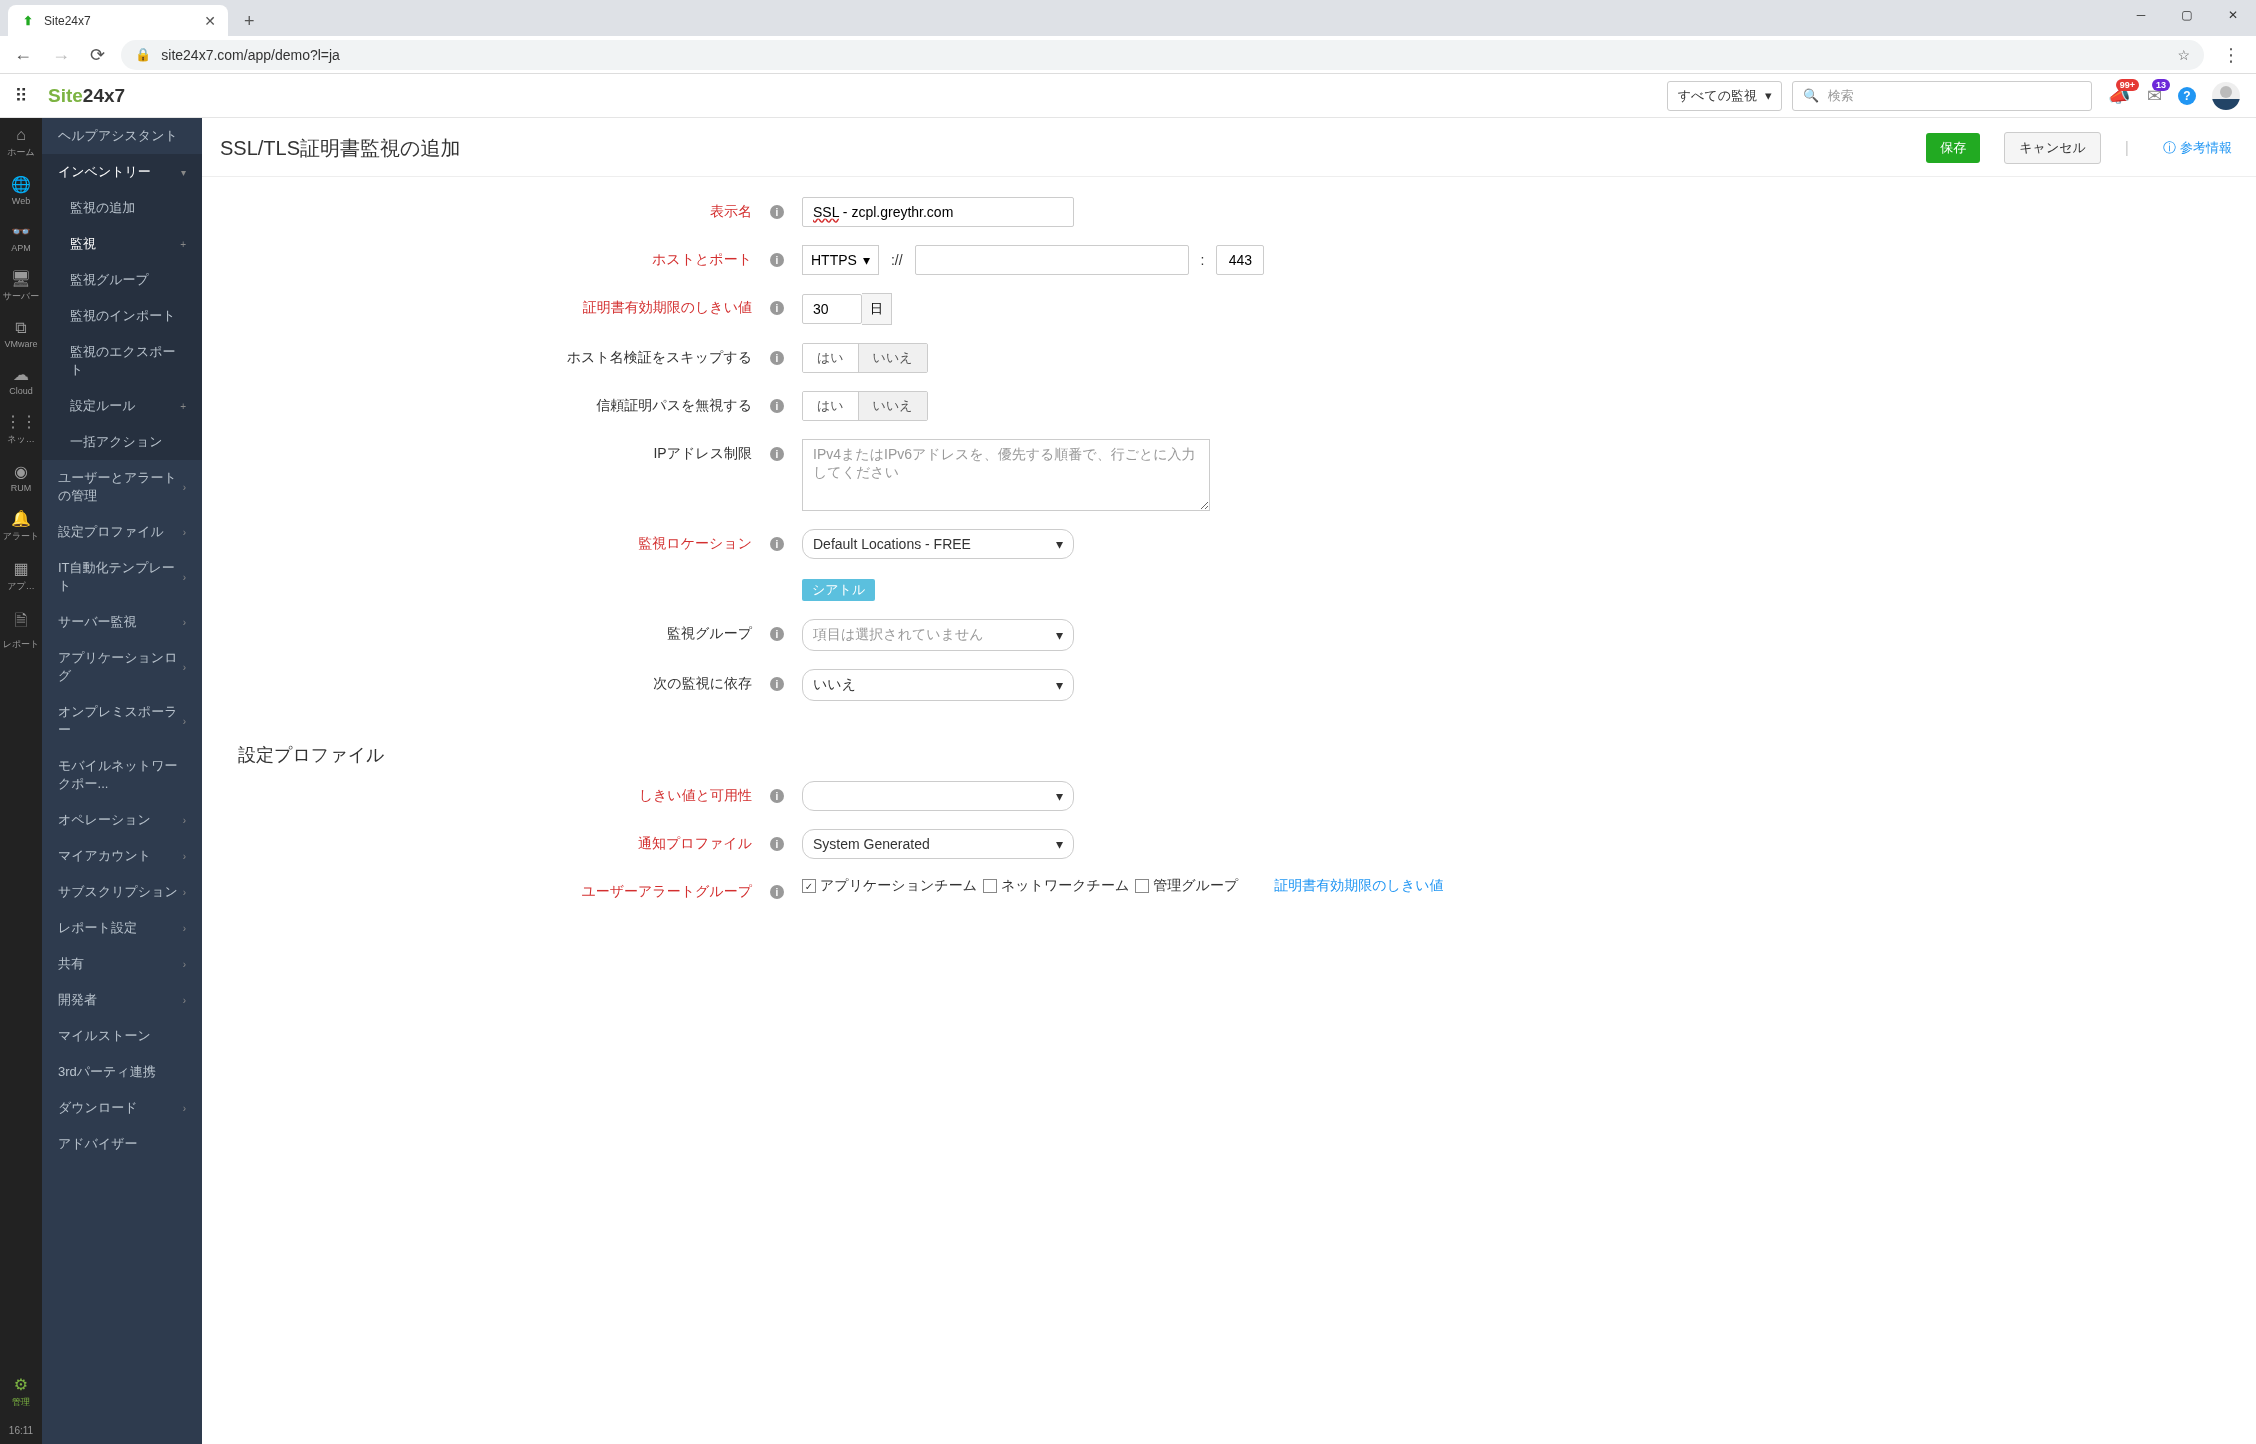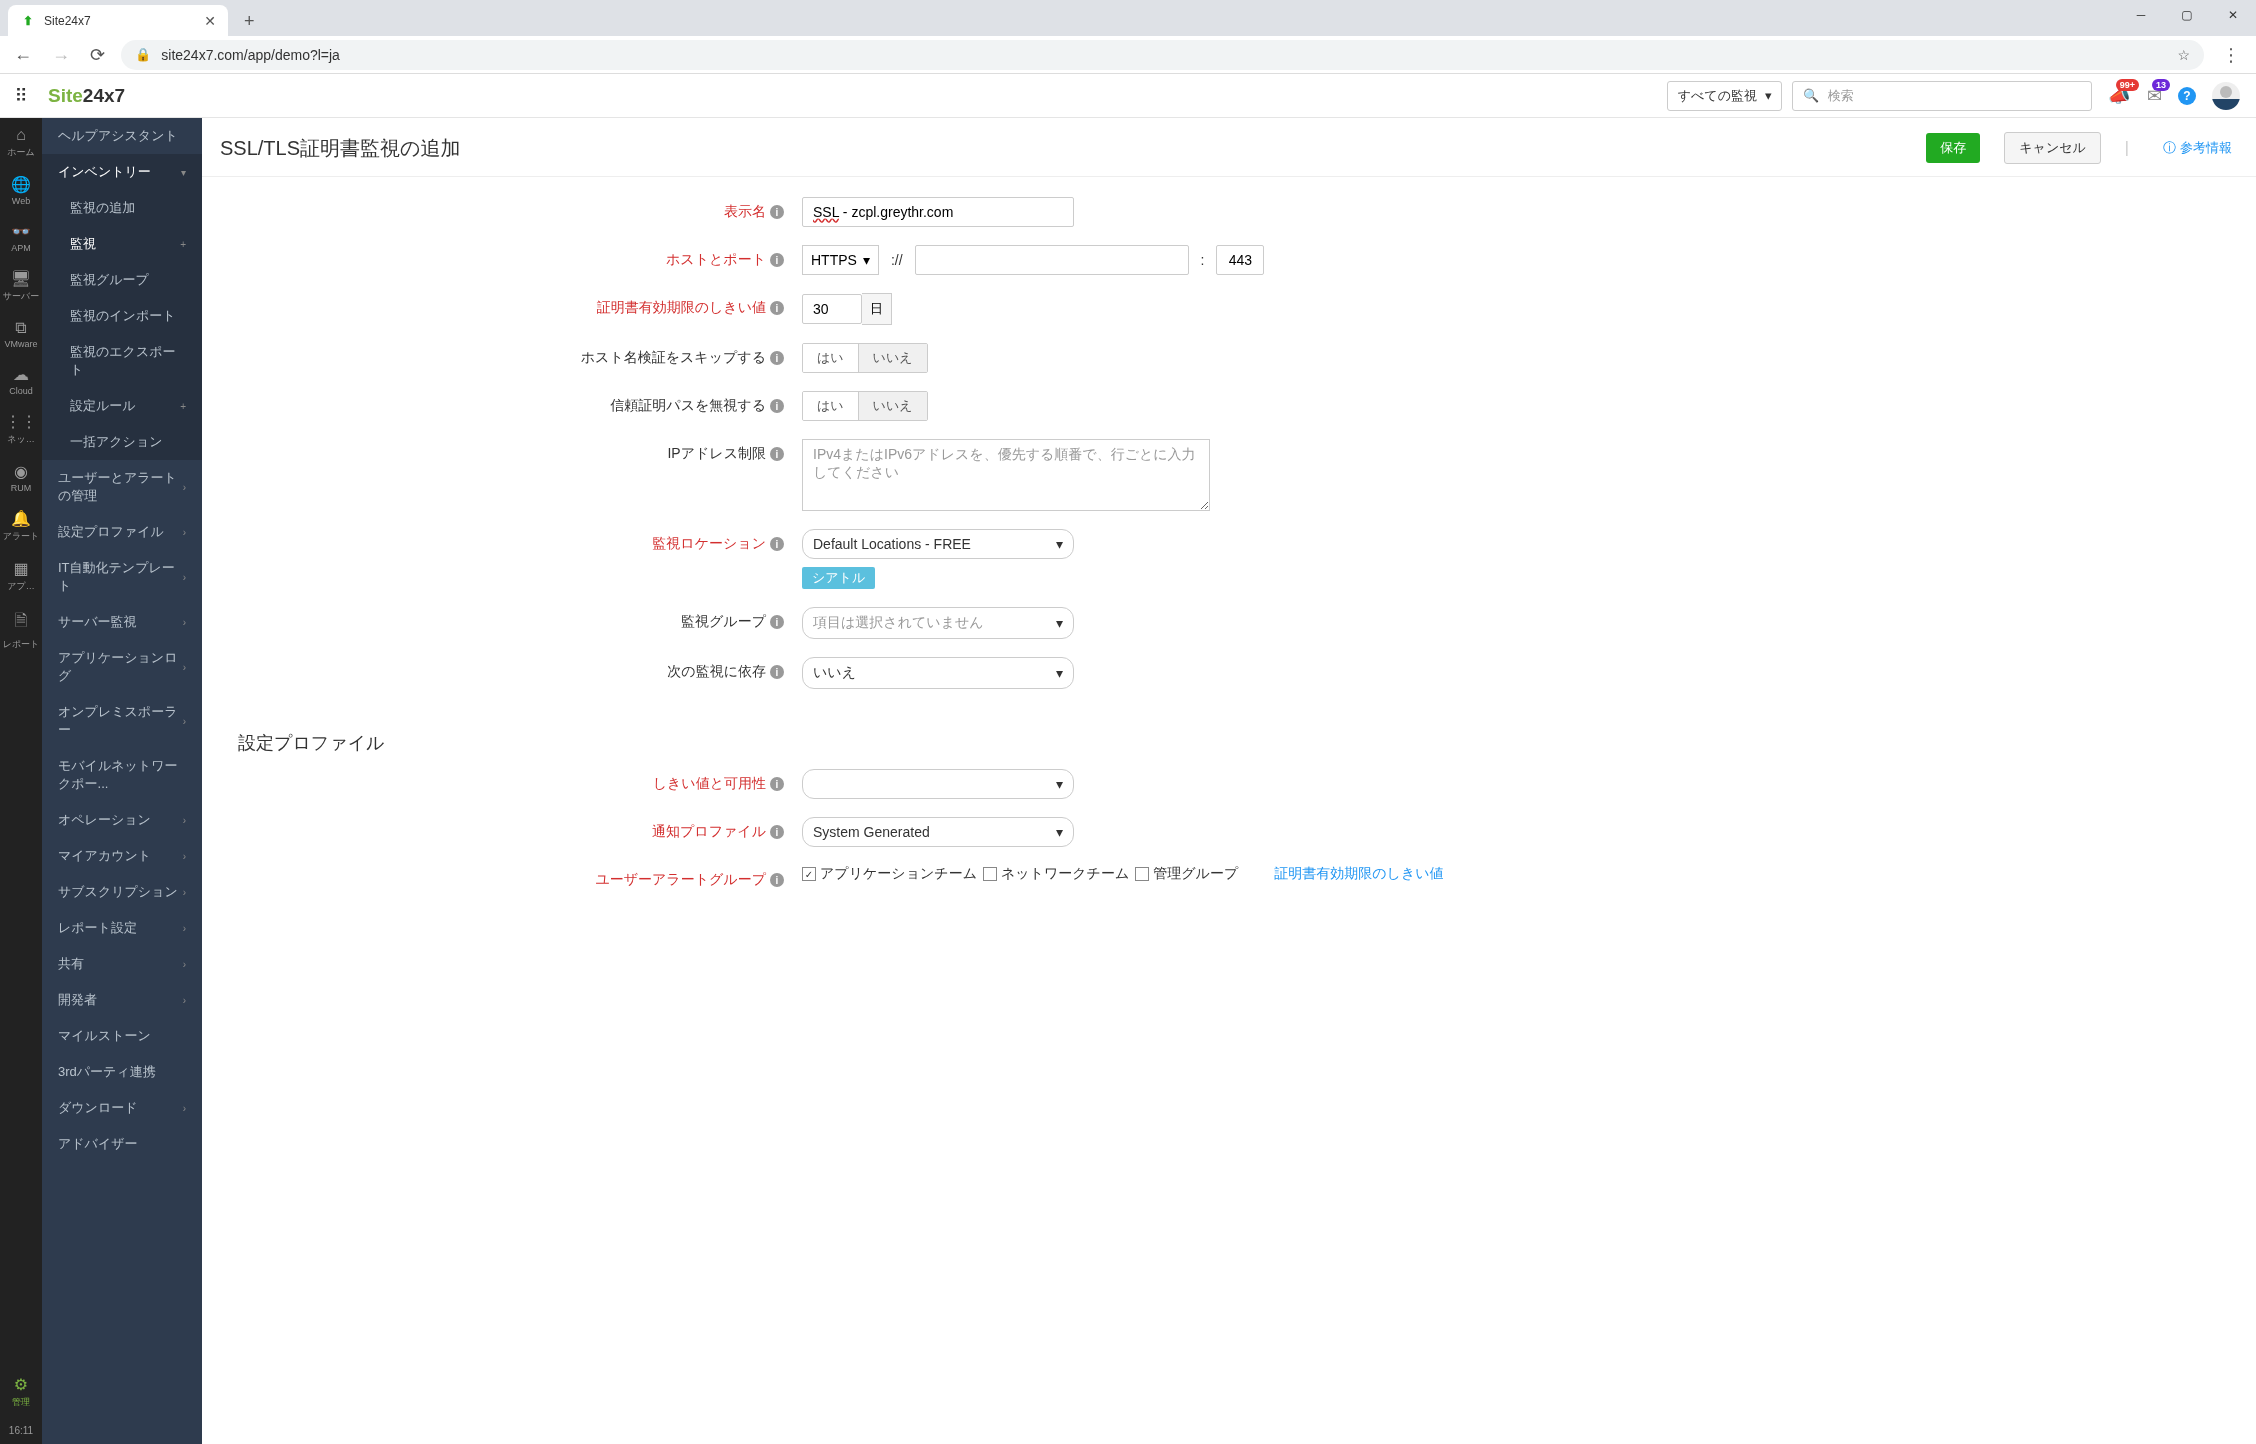--- a/index.html
+++ b/index.html
@@ -66,38 +66,38 @@
 .content-header { display: flex; align-items: center; justify-content: space-between; padding: 14px 24px 12px 18px; border-bottom: 1px solid #eee; }
 .page-title { font-size: 20px; color: #333; font-weight: 400; }
 .header-actions { display: flex; align-items: center; gap: 24px; }
 .btn-save { background: #22aa22; color: #fff; border: none; padding: 6px 14px; border-radius: 3px; font-size: 13px; cursor: pointer; }
 .btn-cancel { background: #f5f5f5; border: 1px solid #ccc; padding: 6px 14px; border-radius: 3px; font-size: 13px; cursor: pointer; color: #333; }
 .ref-link { color: #2196f3; font-size: 13px; display: flex; align-items: center; gap: 4px; margin-left: 10px; }
 
 
 .form { padding: 20px 0; }
 .form-row { display: flex; align-items: flex-start; margin-bottom: 18px; }
-.form-label { width: 600px; padding-right: 18px; padding-top: 6px; font-size: 14px; color: #333; display: flex; justify-content: flex-end; align-items: center; gap: 4px; flex-shrink: 0; }
+.form-label { width: 600px; padding-right: 18px; padding-top: 6px; font-size: 14px; color: #333; display: flex; justify-content: flex-end; align-items: center; gap: 18px; flex-shrink: 0; }
 .form-label.required { color: #d32f2f; }
 .info-icon { width: 14px; height: 14px; border-radius: 50%; background: #999; color: #fff; font-size: 10px; display: flex; align-items: center; justify-content: center; font-weight: bold; flex-shrink: 0; }
 .form-control { display: flex; align-items: center; gap: 8px; flex-wrap: wrap; }
 .input-text { border: 1px solid #ccc; padding: 6px 10px; font-size: 14px; border-radius: 2px; width: 272px; }
 .input-small { width: 60px; }
 .input-xsmall { width: 48px; text-align: center; }
 .input-host { width: 274px; }
 .select-box { border: 1px solid #ccc; padding: 6px 10px; font-size: 14px; border-radius: 12px; background: #fff; display: flex; align-items: center; justify-content: space-between; width: 272px; cursor: pointer; color: #333; }
 .select-placeholder { color: #999; }
 .textarea { border: 1px solid #ccc; padding: 6px 10px; font-size: 14px; width: 408px; height: 72px; resize: both; font-family: inherit; }
 .textarea::placeholder { color: #999; }
 .toggle-group { display: flex; border: 1px solid #ccc; border-radius: 2px; overflow: hidden; }
 .toggle-btn { padding: 5px 14px; font-size: 13px; background: #fff; border: none; cursor: pointer; color: #555; }
 .toggle-btn.active { background: #f0f0f0; border-left: 1px solid #ccc; }
 .unit-box { border: 1px solid #ccc; background: #f5f5f5; padding: 6px 8px; font-size: 13px; border-left: none; margin-left: -8px; }
 .separator-text { font-size: 14px; color: #333; padding: 0 4px; }
-.tag-chip { background: #5bc0de; color: #fff; padding: 2px 10px; font-size: 13px; border-radius: 2px; }
+.tag-chip { background: #5bc0de; color: #fff; padding: 2px 10px; font-size: 13px; border-radius: 2px; margin-top: 12px; }
 .underline-red { text-decoration: underline; text-decoration-color: #d32f2f; text-decoration-style: wavy; }
 
 .section-title { font-size: 18px; color: #333; padding: 24px 36px 14px 36px; font-weight: 400; }
 .notice-box { background: #fdf9e8; border: 1px solid #f0e8c0; padding: 14px 18px; margin: 0 36px 18px 336px; font-size: 12px; color: #888; line-height: 1.6; }
 
 .checkbox-row { display: flex; align-items: center; gap: 6px; flex-wrap: wrap; }
 .checkbox-item { display: flex; align-items: center; gap: 4px; font-size: 14px; color: #333; }
 .checkbox { width: 14px; height: 14px; border: 1px solid #888; display: flex; align-items: center; justify-content: center; font-size: 10px; color: #333; }
 .link-blue { color: #2196f3; font-size: 14px; margin-left: 30px; }
 

